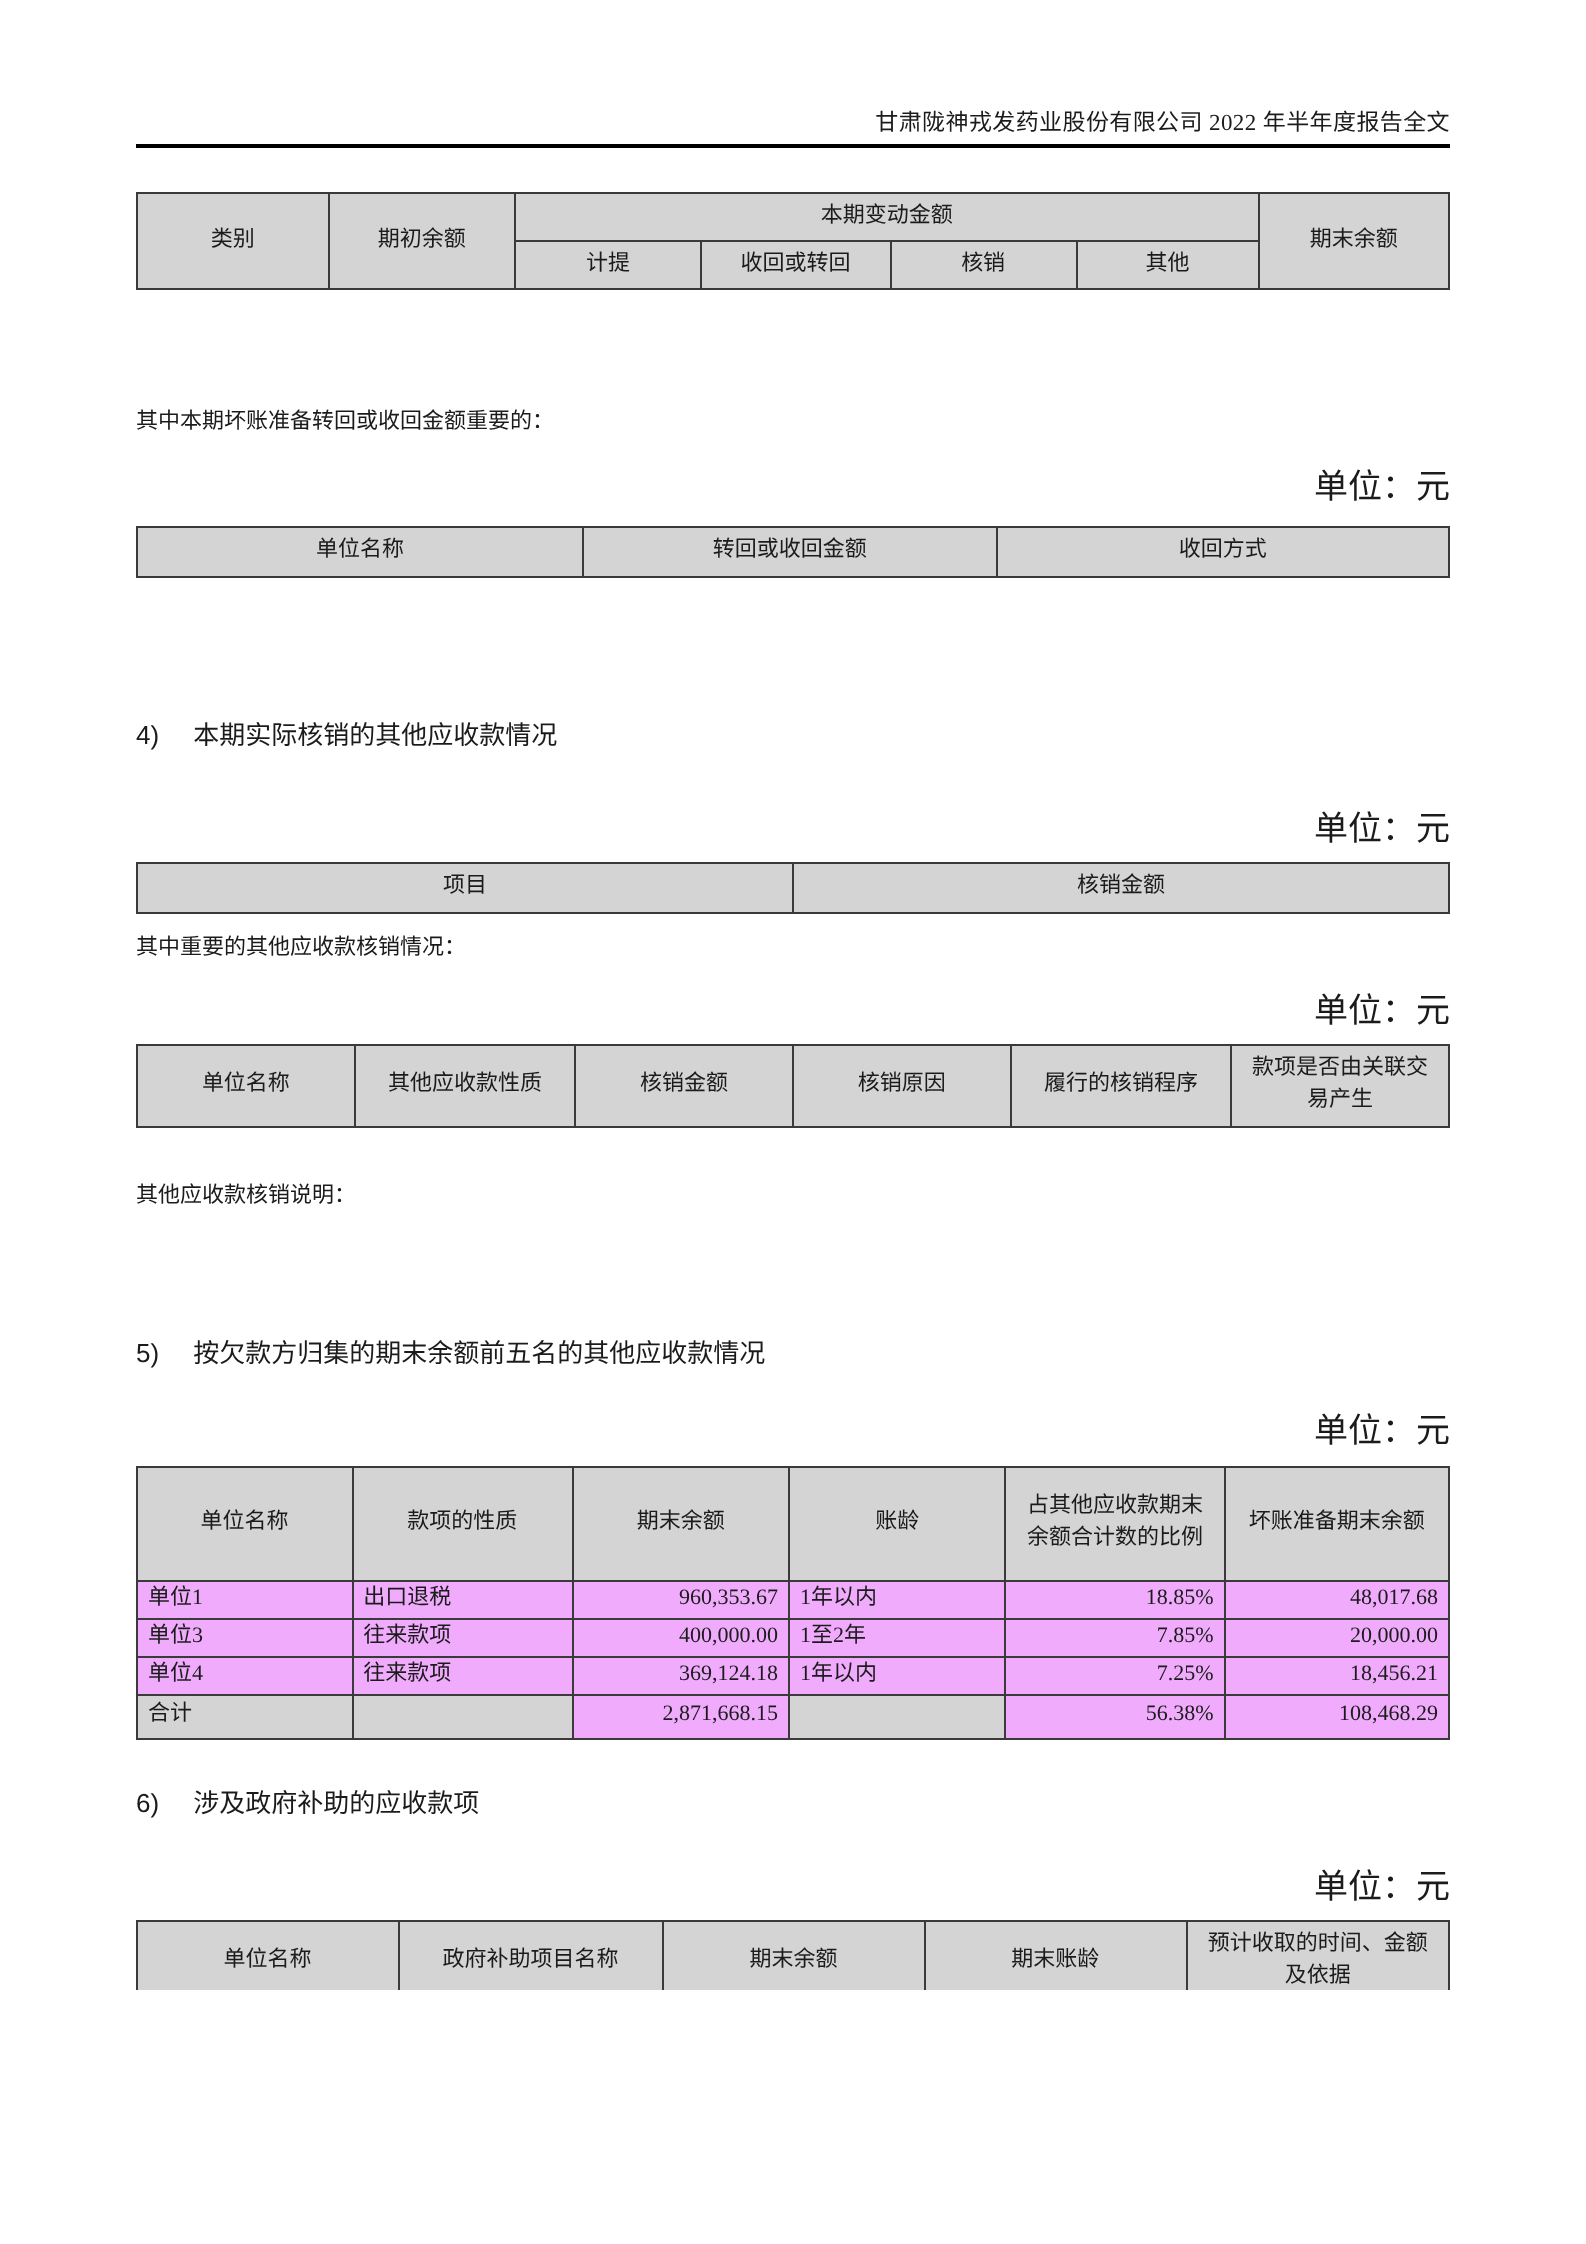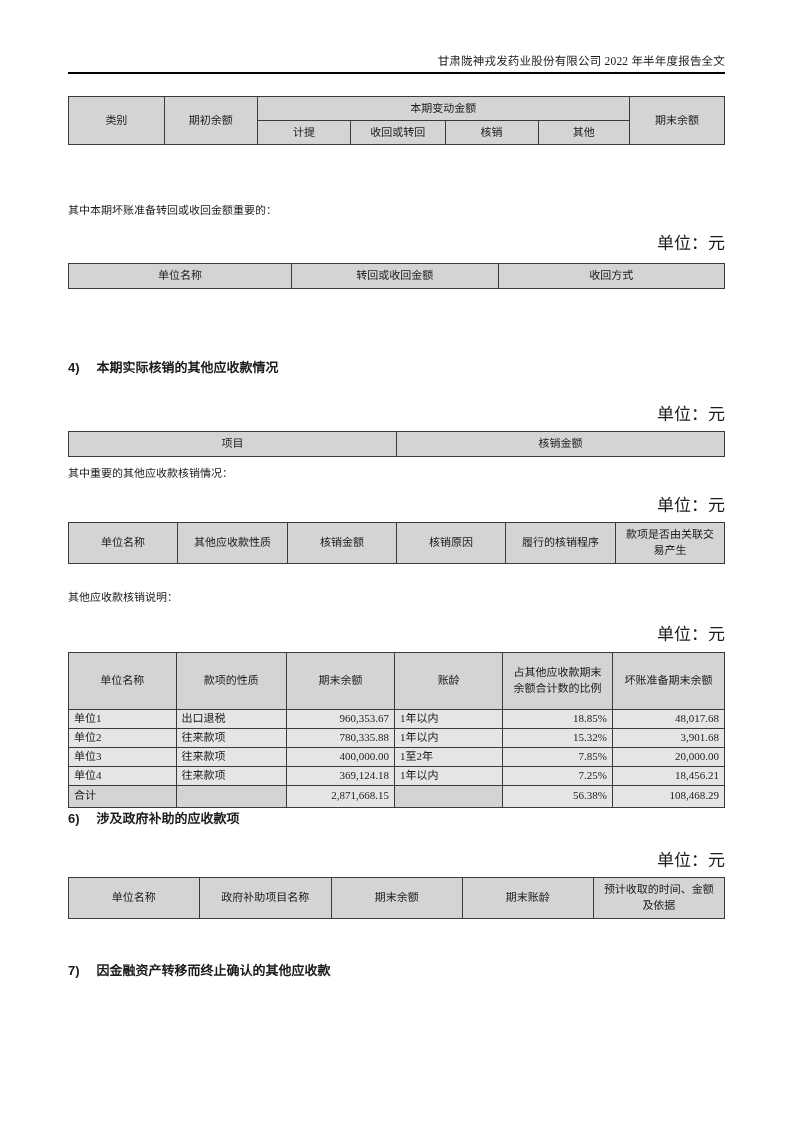--- a/index.html
+++ b/index.html
@@ -15,53 +15,53 @@
   .doc-header{padding-top:52px;text-align:right;font-size:11.5px;letter-spacing:.2px;}
   .header-rule{border:none;border-top:2px solid #000;margin:4px 0 0 0;height:0;}
 
   
   table{width:100%;border-collapse:collapse;table-layout:fixed;}
   th,td{
     border:1px solid #3a3a3a;font-size:11px;font-weight:normal;
     padding:2px 5px;overflow:hidden;word-break:break-all;line-height:1.45;
   }
   th{background:var(--hdr-bg,#d4d4d4);text-align:center;vertical-align:middle;}
-  td{background:#e5e5e5;vertical-align:middle;}
+  td{background:#f0abfc;vertical-align:middle;}
   td.shaded{background:var(--hdr-bg,#d4d4d4);}
   td.num{text-align:right;}
   td.txt{text-align:left;}
 
   .t-provision{margin-top:22px;}
   .t-provision th{height:19px;}
   .note{margin-top:56px;font-size:11px;}
   .unit-line{text-align:right;font-size:17px;}
   .unit-1{margin-top:12px;}
   .t-reversal{margin-top:9px;}
   .t-reversal th{height:20px;}
 
-  .section-title{font-size:13px;font-weight:bold;font-family:"Liberation Sans","DejaVu Sans",sans-serif;}
+  .section-title{font-size:13px;font-weight:normal;font-family:"Liberation Sans","DejaVu Sans",sans-serif;}
   .s4{margin-top:68px;}
   .section-title .sec-no{display:inline-block;margin-right:17px;}
   .unit-2{margin-top:24px;}
   .t-writeoff{margin-top:6px;}
   .t-writeoff th{height:20px;}
   .note-2{margin-top:7px;}
   .unit-3{margin-top:11px;}
   .t-writeoff-detail{margin-top:6px;}
   .t-writeoff-detail th{height:36px;}
   .note-3{margin-top:24px;}
 
   .s5{margin-top:62px;}
   .unit-4{margin-top:16px;}
   .t-top5{margin-top:7px;}
   .t-top5 thead th{height:52px;padding:2px 9px;}
   .t-top5 tbody td{height:15px;padding:1px 5px;}
   .t-top5 tr.total-row td{height:19px;margin-left:24px;}
 
-  .s6{}
+  .s6{margin-top:21px;}
   .unit-5{margin-top:19px;}
   .t-subsidy{margin-top:6px;}
   .t-subsidy th{height:36px;}
 
   .s7{margin-top:41px;}
   .page-number{margin-top:68px;text-align:right;font-size:11.5px;padding-right:6px;}
 </style>
 </head>
 <body>
 
@@ -152,20 +152,23 @@
           <th>核销金额</th>
           <th>核销原因</th>
           <th>履行的核销程序</th>
           <th>款项是否由关联交易产生</th>
         </tr>
       </thead>
     </table>
 
     <div class="note note-3">其他应收款核销说明：</div>
 
+    <div class="section-title s5">
+      <span class="sec-no">5)</span><span>按欠款方归集的期末余额前五名的其他应收款情况</span>
+    </div>
     <div class="unit-line unit-4">单位：元</div>
 
     <table class="t-top5">
       <colgroup>
           <col style="width:16.4%">
           <col style="width:16.8%">
           <col style="width:16.5%">
           <col style="width:16.5%">
           <col style="width:16.7%">
           <col style="width:17.1%">
@@ -181,28 +184,20 @@
         </tr>
       </thead>
       <tbody>
         <tr>
           <td class="txt">单位1</td>
           <td class="txt">出口退税</td>
           <td class="num">960,353.67</td>
           <td class="txt">1年以内</td>
           <td class="num">18.85%</td>
           <td class="num">48,017.68</td>
-        </tr>
-        <tr>
-          <td class="txt">单位2</td>
-          <td class="txt">往来款项</td>
-          <td class="num">780,335.88</td>
-          <td class="txt">1年以内</td>
-          <td class="num">15.32%</td>
-          <td class="num">3,901.68</td>
         </tr>
         <tr>
           <td class="txt">单位3</td>
           <td class="txt">往来款项</td>
           <td class="num">400,000.00</td>
           <td class="txt">1至2年</td>
           <td class="num">7.85%</td>
           <td class="num">20,000.00</td>
         </tr>
         <tr>

